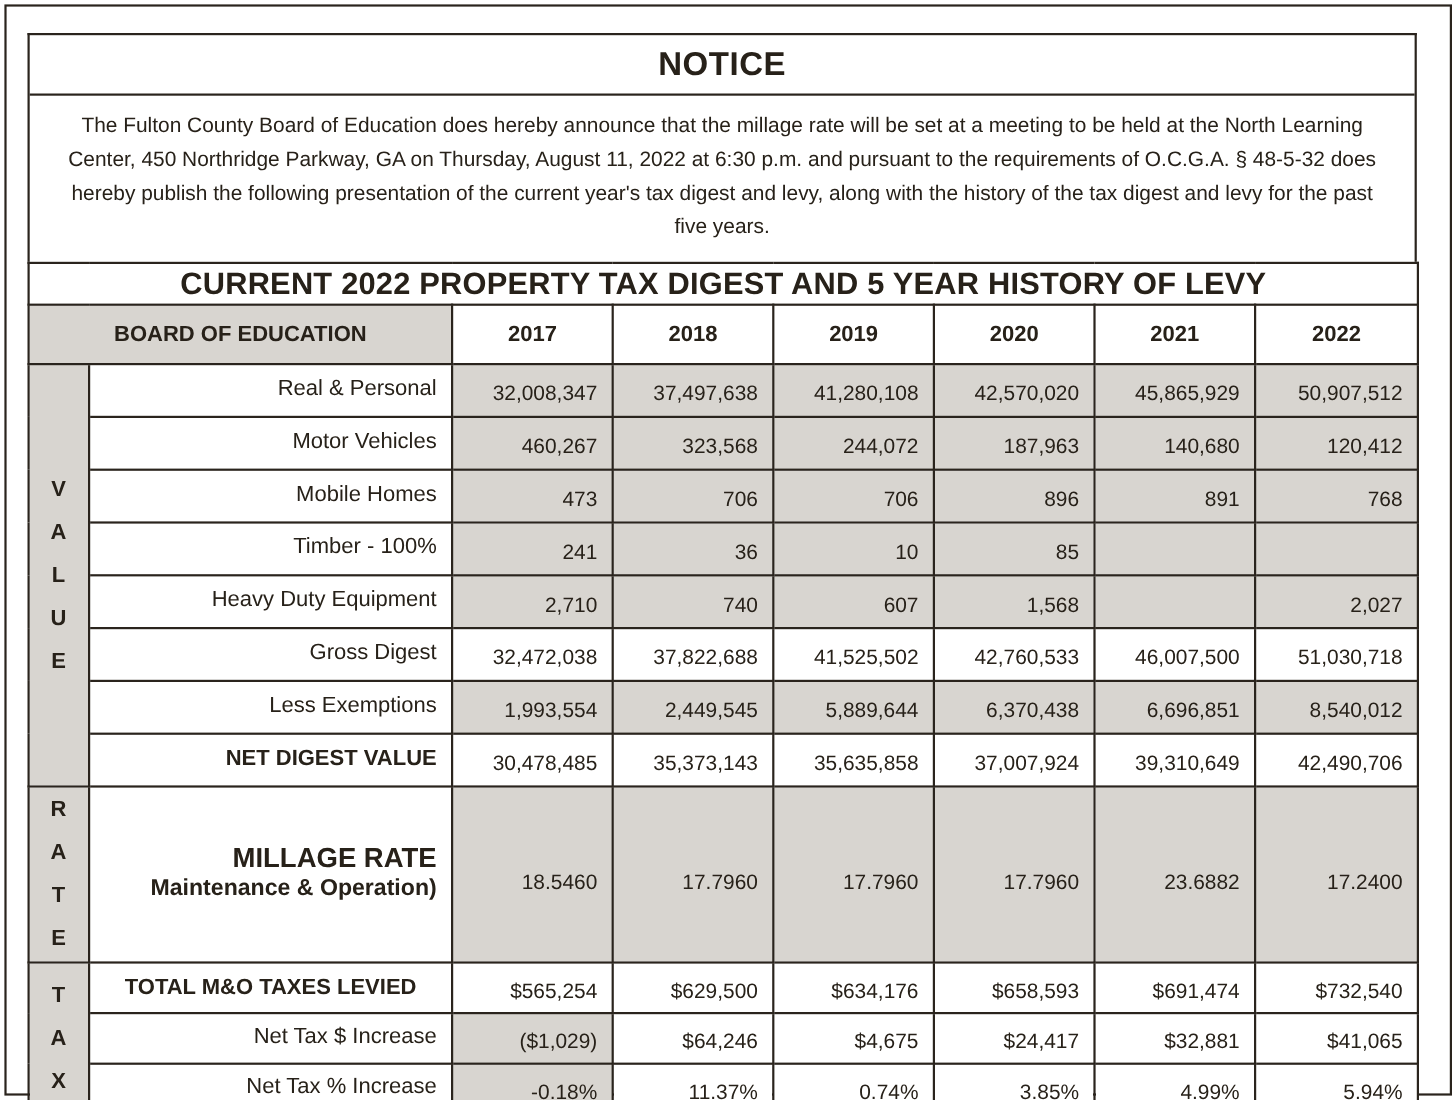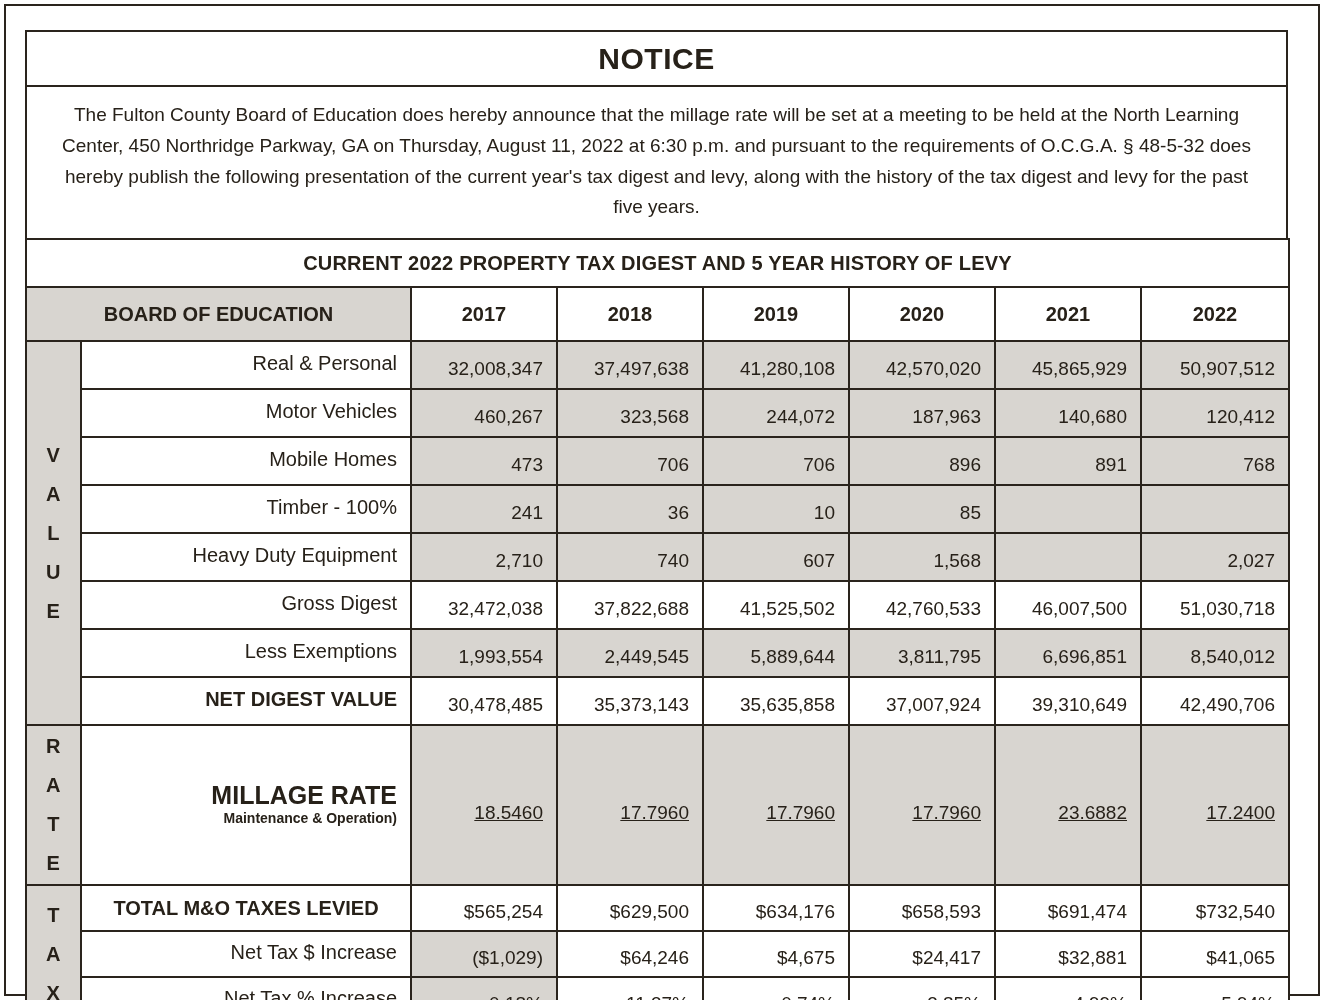--- a/index.html
+++ b/index.html
@@ -26,21 +26,21 @@
     font-size:19px;line-height:1.62;
   }
   
   table.digest{
     border-collapse:collapse;table-layout:fixed;width:1263px;
   }
   table.digest td,table.digest th{
     border:2px solid #2a241d;box-sizing:border-box;overflow:hidden;
   }
   .table-title{
-    height:48px;text-align:center;font-size:20px;font-weight:bold;
+    height:38px;text-align:center;font-size:28px;font-weight:bold;
     letter-spacing:.2px;background:#ffffff;
   }
   .entity-header{
     height:54px;background:#d8d5d0;text-align:center;
     font-size:20px;font-weight:bold;margin-left:16px;
   }
   th.year-header{
     height:54px;background:#ffffff;text-align:center;
     font-size:20px;font-weight:bold;
   }
@@ -55,24 +55,24 @@
   }
   .label-cell.bold{font-weight:bold;border-radius:24px;}
   .label-cell.center{text-align:center;padding:0 6px;}
   .data-cell{
     background:#ffffff;text-align:right;vertical-align:middle;
     font-size:19px;padding:7px 13px 0 4px;
   }
   .data-cell.gray{background:#d8d5d0;}
   .row-value td{height:48px;}
   .row-rate td{height:130px;}
-  .row-rate .data-cell{padding-top:16px;text-decoration:underline;}
+  .row-rate .data-cell{padding-top:16px;}
   .row-tax td{height:46px;}
   .label-line0{font-size:25px;font-weight:bold;line-height:1.2;}
-  .label-line1{font-size:14px;font-weight:bold;line-height:1.2;}
+  .label-line1{font-size:21px;font-weight:bold;line-height:1.2;}
 </style>
 </head>
 <body>
 
 <div class="outer-border"></div>
 
 <div class="content">
 
   <div class="notice-box">
     <div class="notice-title">NOTICE</div>
@@ -160,21 +160,21 @@
           <td class="data-cell">41,525,502</td>
           <td class="data-cell">42,760,533</td>
           <td class="data-cell">46,007,500</td>
           <td class="data-cell">51,030,718</td>
         </tr>
         <tr class="row-value">
           <td class="label-cell">Less Exemptions</td>
           <td class="data-cell gray">1,993,554</td>
           <td class="data-cell gray">2,449,545</td>
           <td class="data-cell gray">5,889,644</td>
-          <td class="data-cell gray">3,811,795</td>
+          <td class="data-cell gray">6,370,438</td>
           <td class="data-cell gray">6,696,851</td>
           <td class="data-cell gray">8,540,012</td>
         </tr>
         <tr class="row-value">
           <td class="label-cell bold">NET DIGEST VALUE</td>
           <td class="data-cell">30,478,485</td>
           <td class="data-cell">35,373,143</td>
           <td class="data-cell">35,635,858</td>
           <td class="data-cell">37,007,924</td>
           <td class="data-cell">39,310,649</td>

